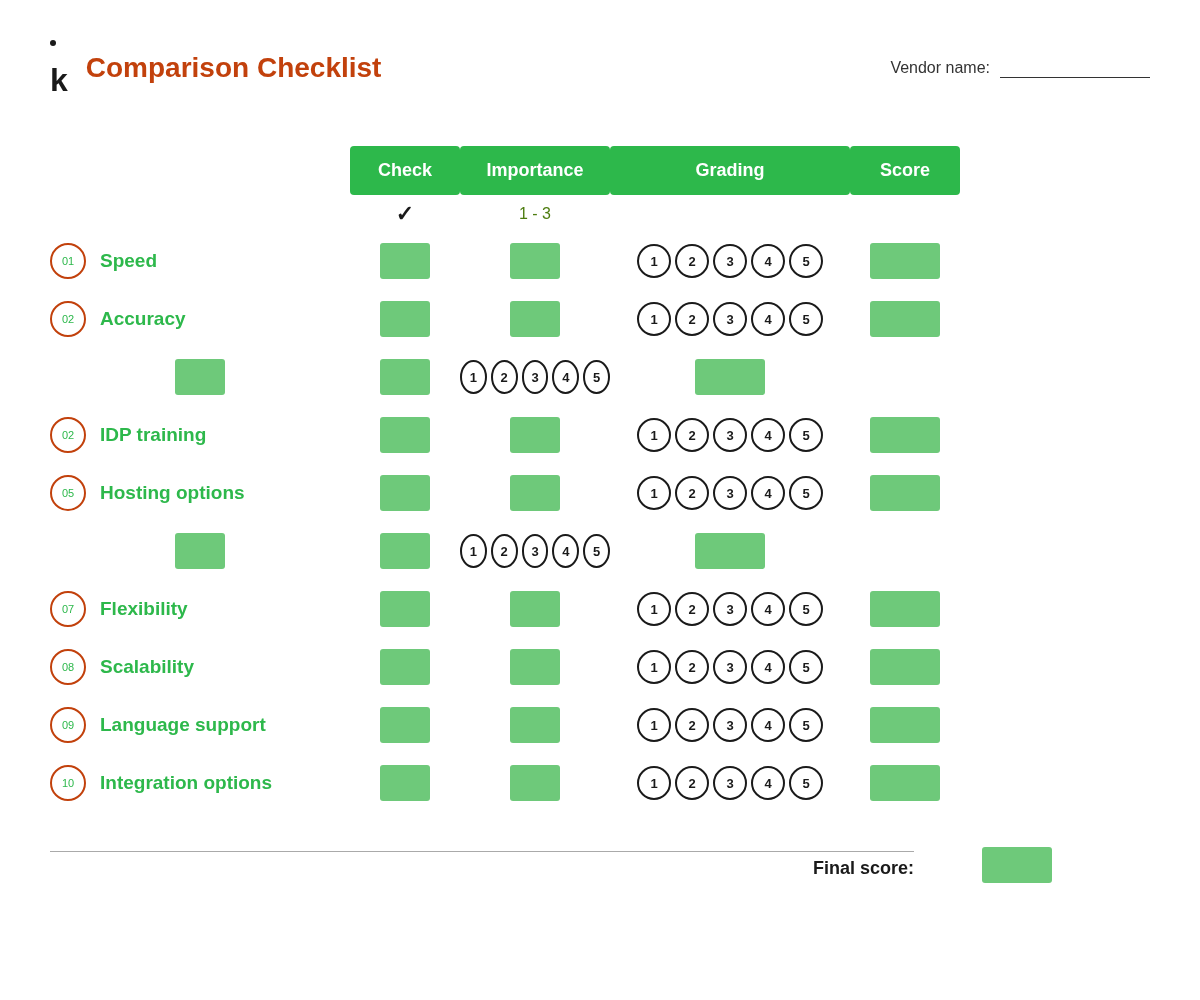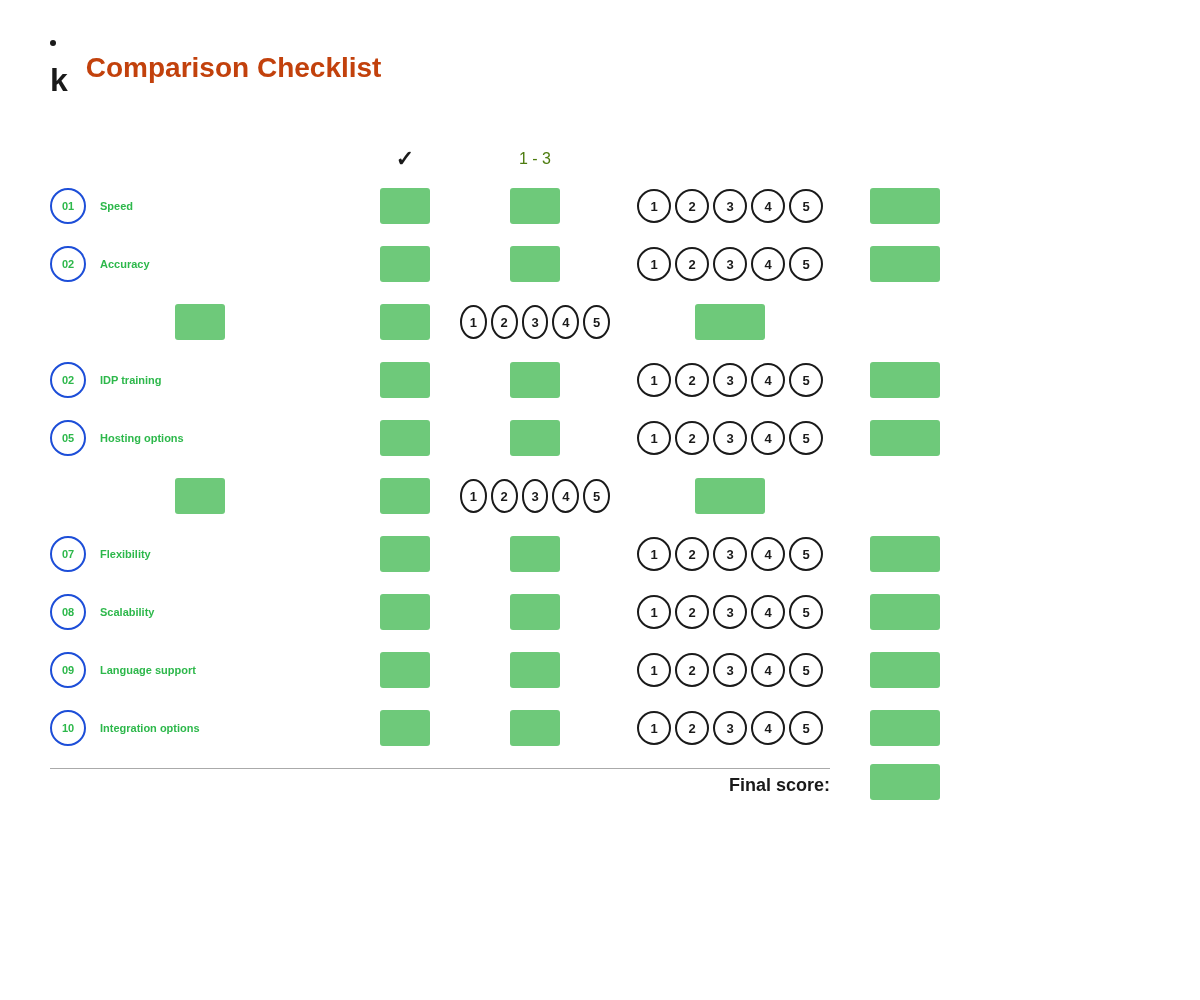--- a/index.html
+++ b/index.html
@@ -118,33 +118,33 @@
 
     .row-label {
       display: flex;
       align-items: center;
       gap: 14px;
     }
 
     .row-number-circle {
       width: 36px;
       height: 36px;
-      border: 2px solid #1d4ed8;
+      border: 2px solid #c2410c;
       border-radius: 50%;
       display: flex;
       align-items: center;
       justify-content: center;
       font-size: 11px;
-      font-weight: 700;
+      font-weight: 400;
       color: #2db84b;
       flex-shrink: 0;
     }
 
     .row-name {
-      font-size: 11px;
+      font-size: 19px;
       font-weight: 600;
       color: #2db84b;
     }
 
     .check-cell {
       display: flex;
       justify-content: center;
     }
 
     .green-box {
@@ -198,20 +198,21 @@
       background: #6ec97a;
       border-radius: 3px;
     }
 
     
     .final-score-row {
       display: grid;
       grid-template-columns: 300px 110px 150px 240px 110px;
       align-items: center;
       margin-top: 10px;
+      gap: 28px;
     }
 
     .final-score-divider {
       border-top: 1px solid #aaa;
       margin-bottom: 6px;
     }
 
     .final-score-label {
       text-align: right;
       font-size: 18px;
@@ -254,24 +255,35 @@
 
   <div class="header">
     <div class="header-left">
 
       <div class="logo-container">
         <div class="logo-dot-top"></div>
         <div class="logo-k">k</div>
       </div>
       <div class="header-title">Comparison Checklist</div>
     </div>
+    <div class="vendor-name-section">
+      <span>Vendor name:</span>
+      <div class="vendor-underline"></div>
+    </div>
   </div>
 
   <div class="table-container">
 
+    <div class="col-headers">
+      <div class="col-empty"></div>
+      <div class="col-header-check">Check</div>
+      <div class="col-header-importance">Importance</div>
+      <div class="col-header-grading">Grading</div>
+      <div class="col-header-score">Score</div>
+    </div>
 
     <div class="sub-headers">
       <div class="col-empty"></div>
       <div class="sub-check">✓</div>
       <div class="sub-importance">1 - 3</div>
       <div></div>
       <div></div>
     </div>
 
     <div id="rows-container">

